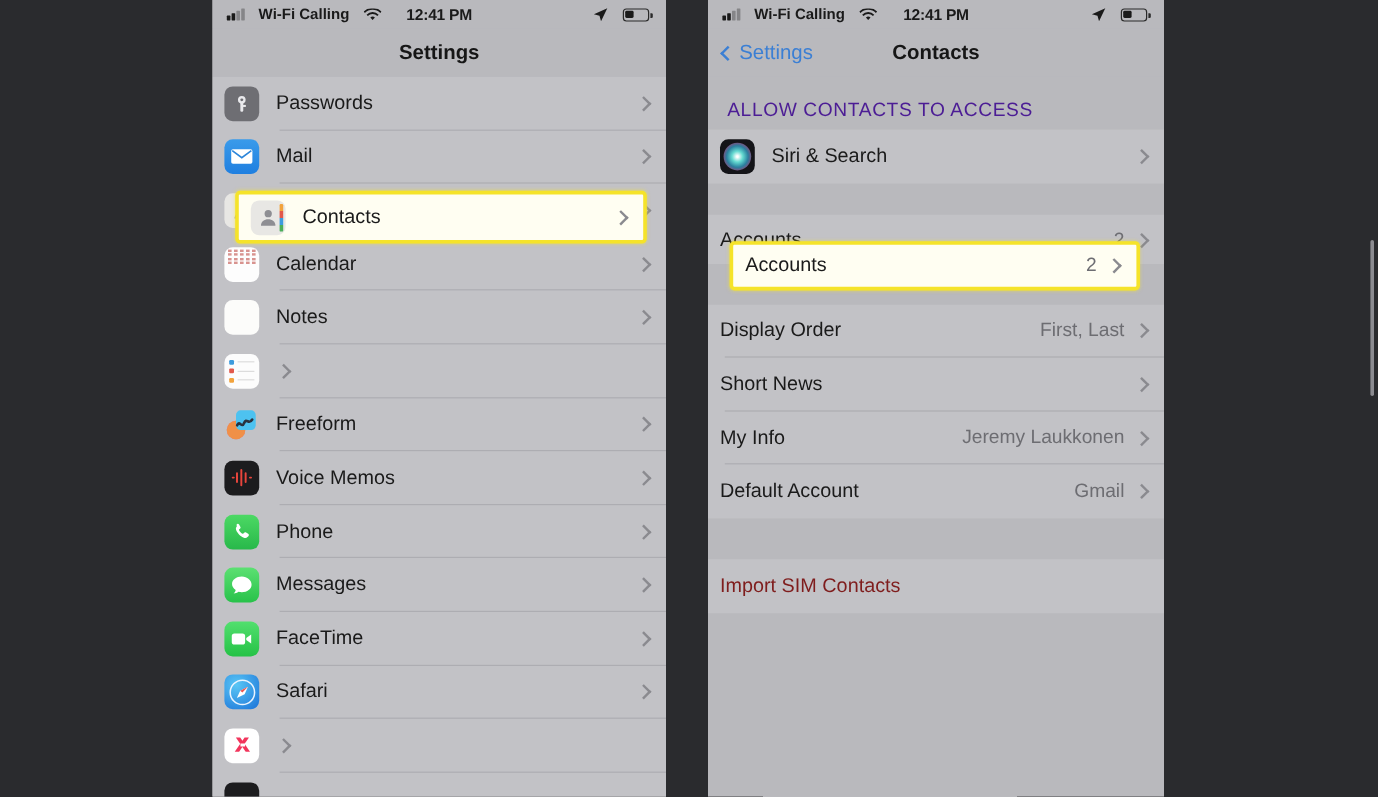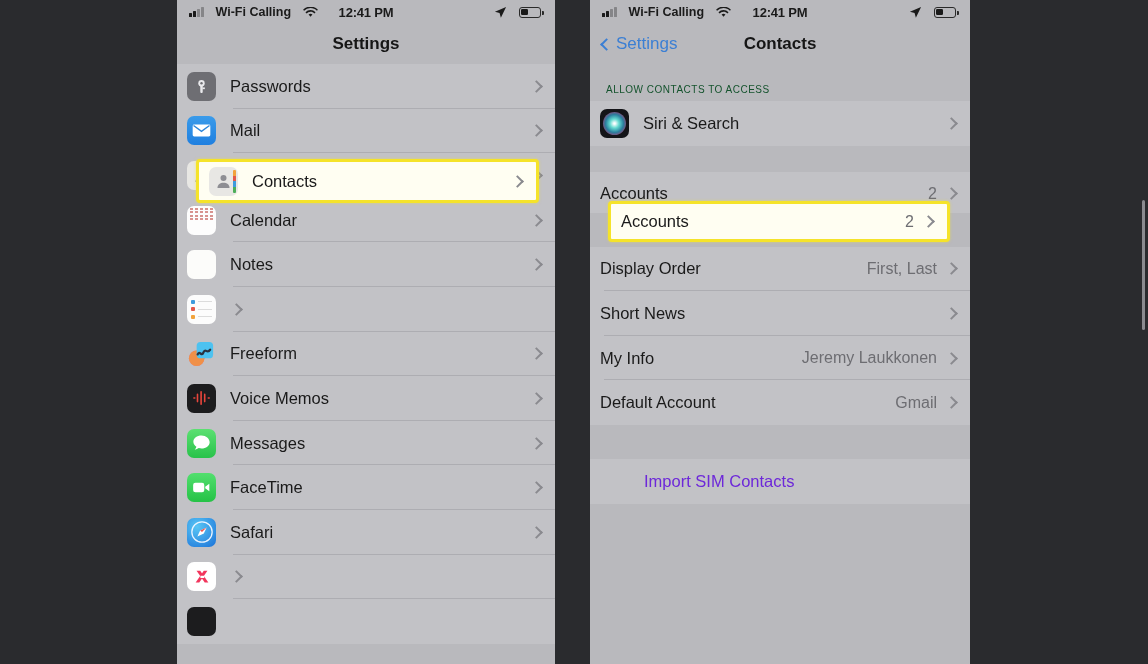--- a/index.html
+++ b/index.html
@@ -132,27 +132,27 @@
   .hl {
     position: absolute; border: 3px solid #f5e32a; border-radius: 4px;
     background: #fffef2; z-index: 5; box-shadow: 0 0 3px rgba(245,227,42,.55);
   }
   .hl .row { height: 100%; }
   .hl-left  { left: 196px; top: 159px; width: 343px; height: 44px; }
   .hl-right { left: 608px; top: 201px; width: 342px; height: 41px; }
 
   
   .sec-header {
-    padding: 20px 16px 6px; font-size: 10px; letter-spacing: .5px;
-    color: #14532d; text-transform: uppercase;
+    padding: 20px 16px 6px; font-size: 16px; letter-spacing: .5px;
+    color: #4c1d95; text-transform: uppercase;
   }
   .spacer-md { height: 26px; }
   .spacer-lg { height: 34px; }
 
-  .link-row { font-size: 16.5px; color: #6d28d9; margin-left: 44px; }
+  .link-row { font-size: 16.5px; color: #7f1d1d; }
 
   
   .scrollbar {
     position: absolute; right: 3px; top: 200px; width: 3.5px; height: 130px;
     background: #8b8b90; border-radius: 2px; z-index: 6;
   }
 </style>
 </head>
 <body>
 
@@ -310,20 +310,30 @@
             <g stroke="#e8453c" stroke-width="1.8" stroke-linecap="round">
               <path d="M4 10h1M8 6v8M12 3v14M16 6v8M20 10h1"></path>
             </g>
           </svg>
         </span>
         <span class="row-label">Voice Memos</span>
         <span class="chev"></span>
         <span class="row-sep"></span>
       </div>
 
+      <div class="row">
+        <span class="appicon ic-phone">
+          <svg width="17" height="17" viewBox="0 0 18 18">
+              <path d="M4.4 2.1c.7-.7 1.7-.6 2.2.2l1.1 1.8c.4.7.3 1.3-.3 1.8l-.7.6c-.2.2-.2.4-.1.7.5 1.2 1.9 2.6 3.1 3.1.3.1.5.1.7-.1l.6-.7c.5-.6 1.1-.7 1.8-.3l1.8 1.1c.8.5.9 1.5.2 2.2l-.8.8c-.8.8-1.9 1-3.1.6-2.7-.9-6-4.2-6.9-6.9-.4-1.2-.2-2.3.6-3.1z" fill="#fff"></path>
+            </svg>
+        </span>
+        <span class="row-label">Phone</span>
+        <span class="chev"></span>
+        <span class="row-sep"></span>
+      </div>
 
       <div class="row">
         <span class="appicon ic-messages">
           <svg width="19" height="18" viewBox="0 0 20 19">
               <path d="M10 1.6c-4.8 0-8.6 2.9-8.6 6.6 0 2.1 1.3 4 3.2 5.2-.2 1.2-.9 2.3-1.8 3.1 1.6-.2 3.1-.8 4.3-1.6 1 .3 1.9.4 2.9.4 4.8 0 8.6-3 8.6-6.6S14.8 1.6 10 1.6z" fill="#fff"></path>
             </svg>
         </span>
         <span class="row-label">Messages</span>
         <span class="chev"></span>
         <span class="row-sep"></span>

